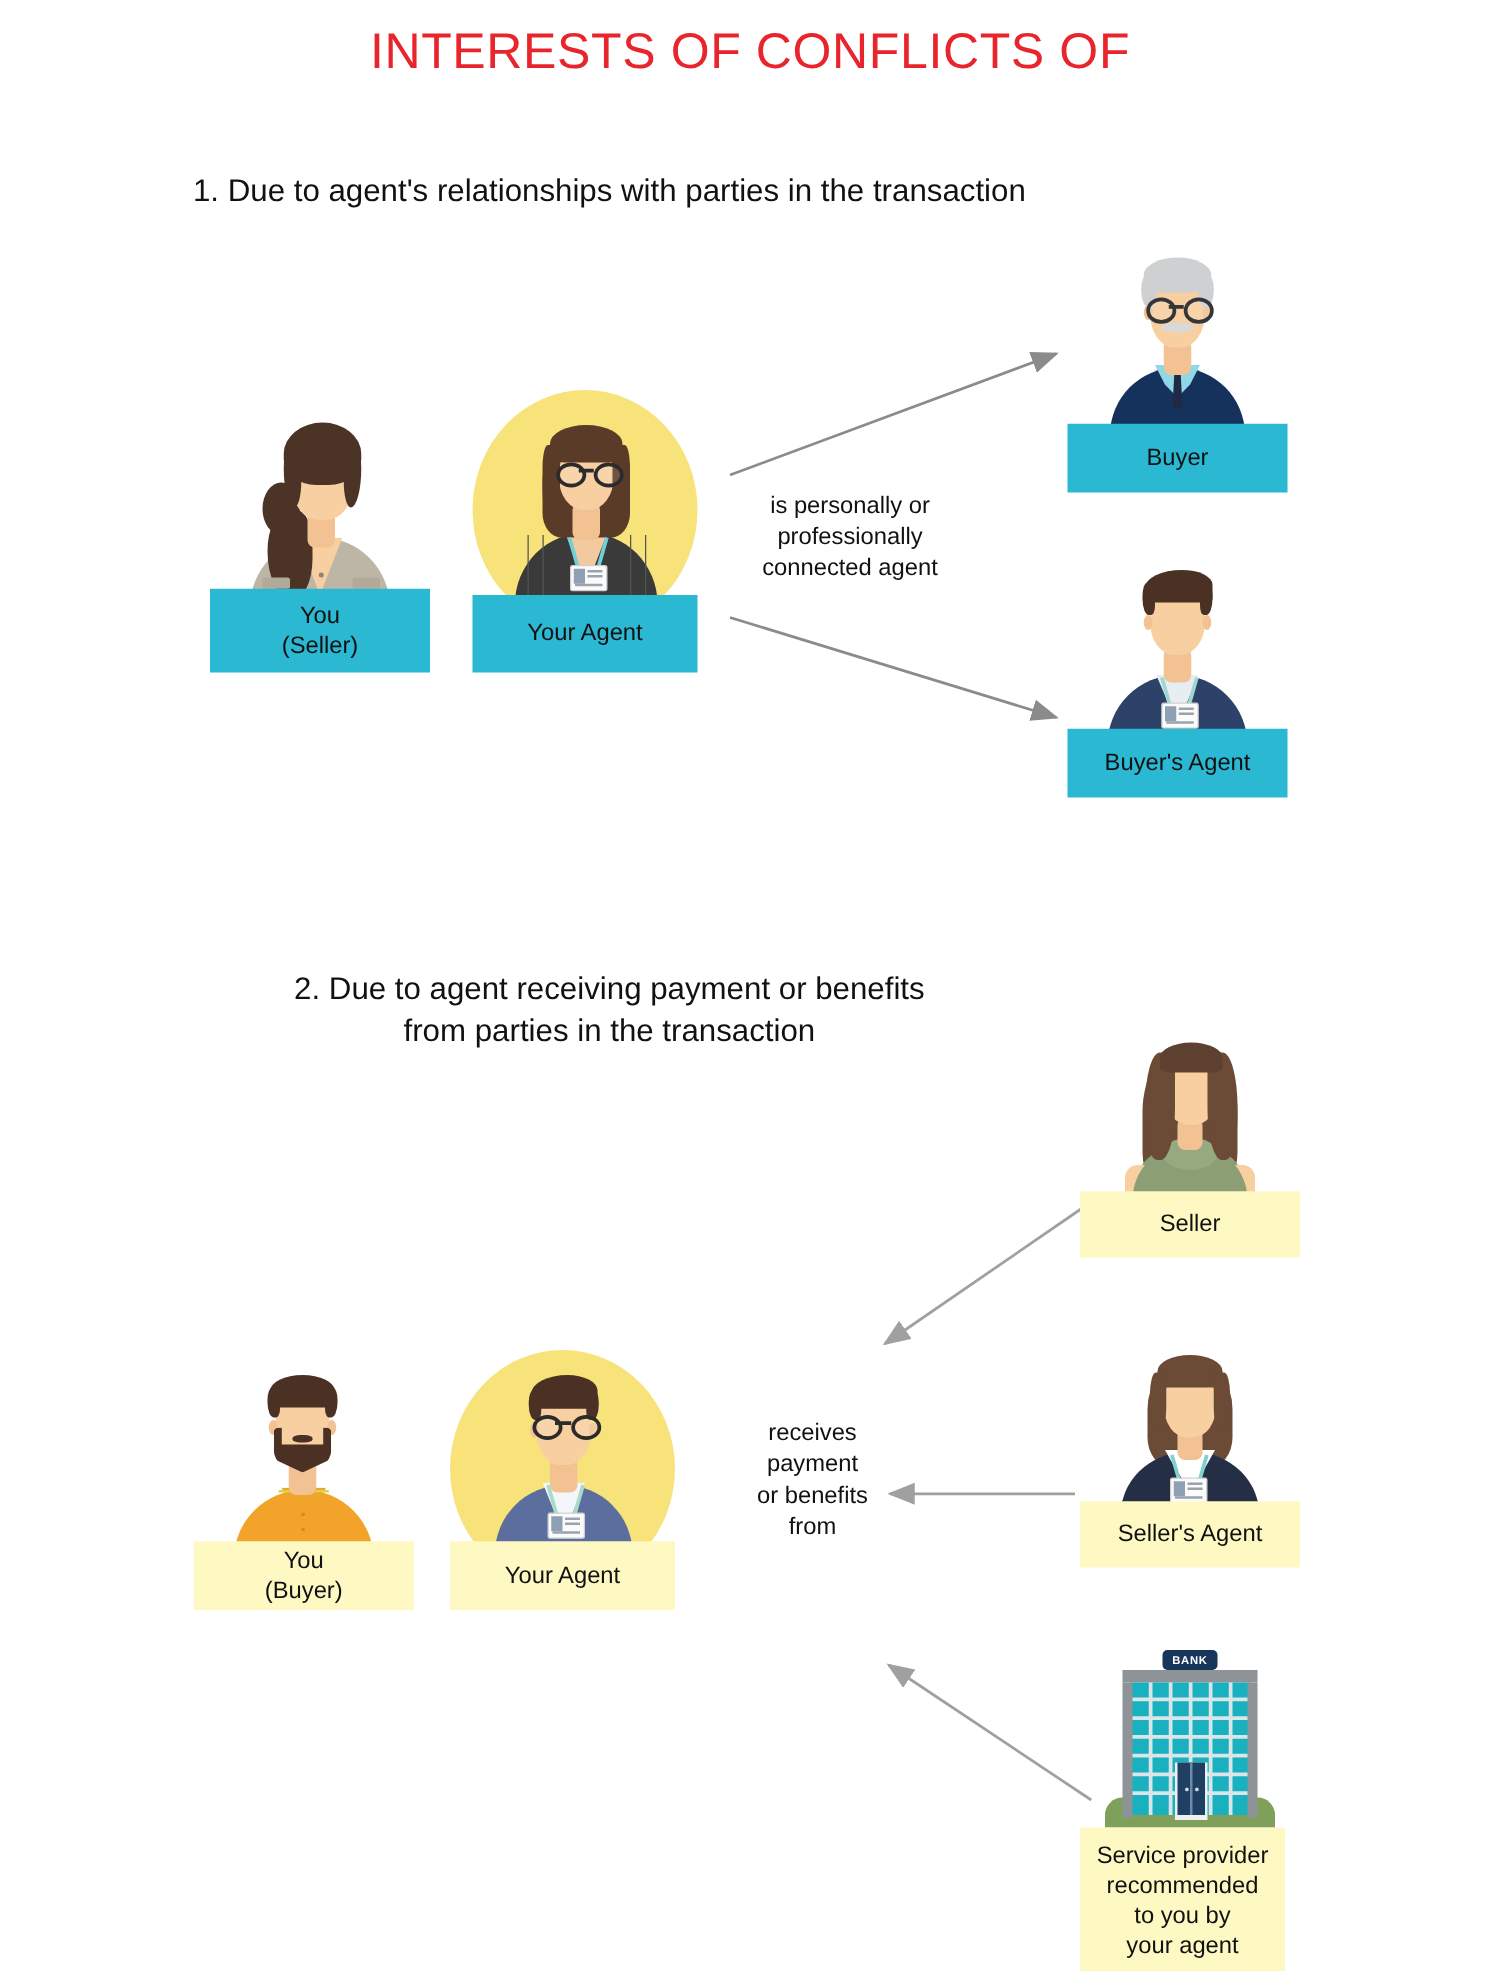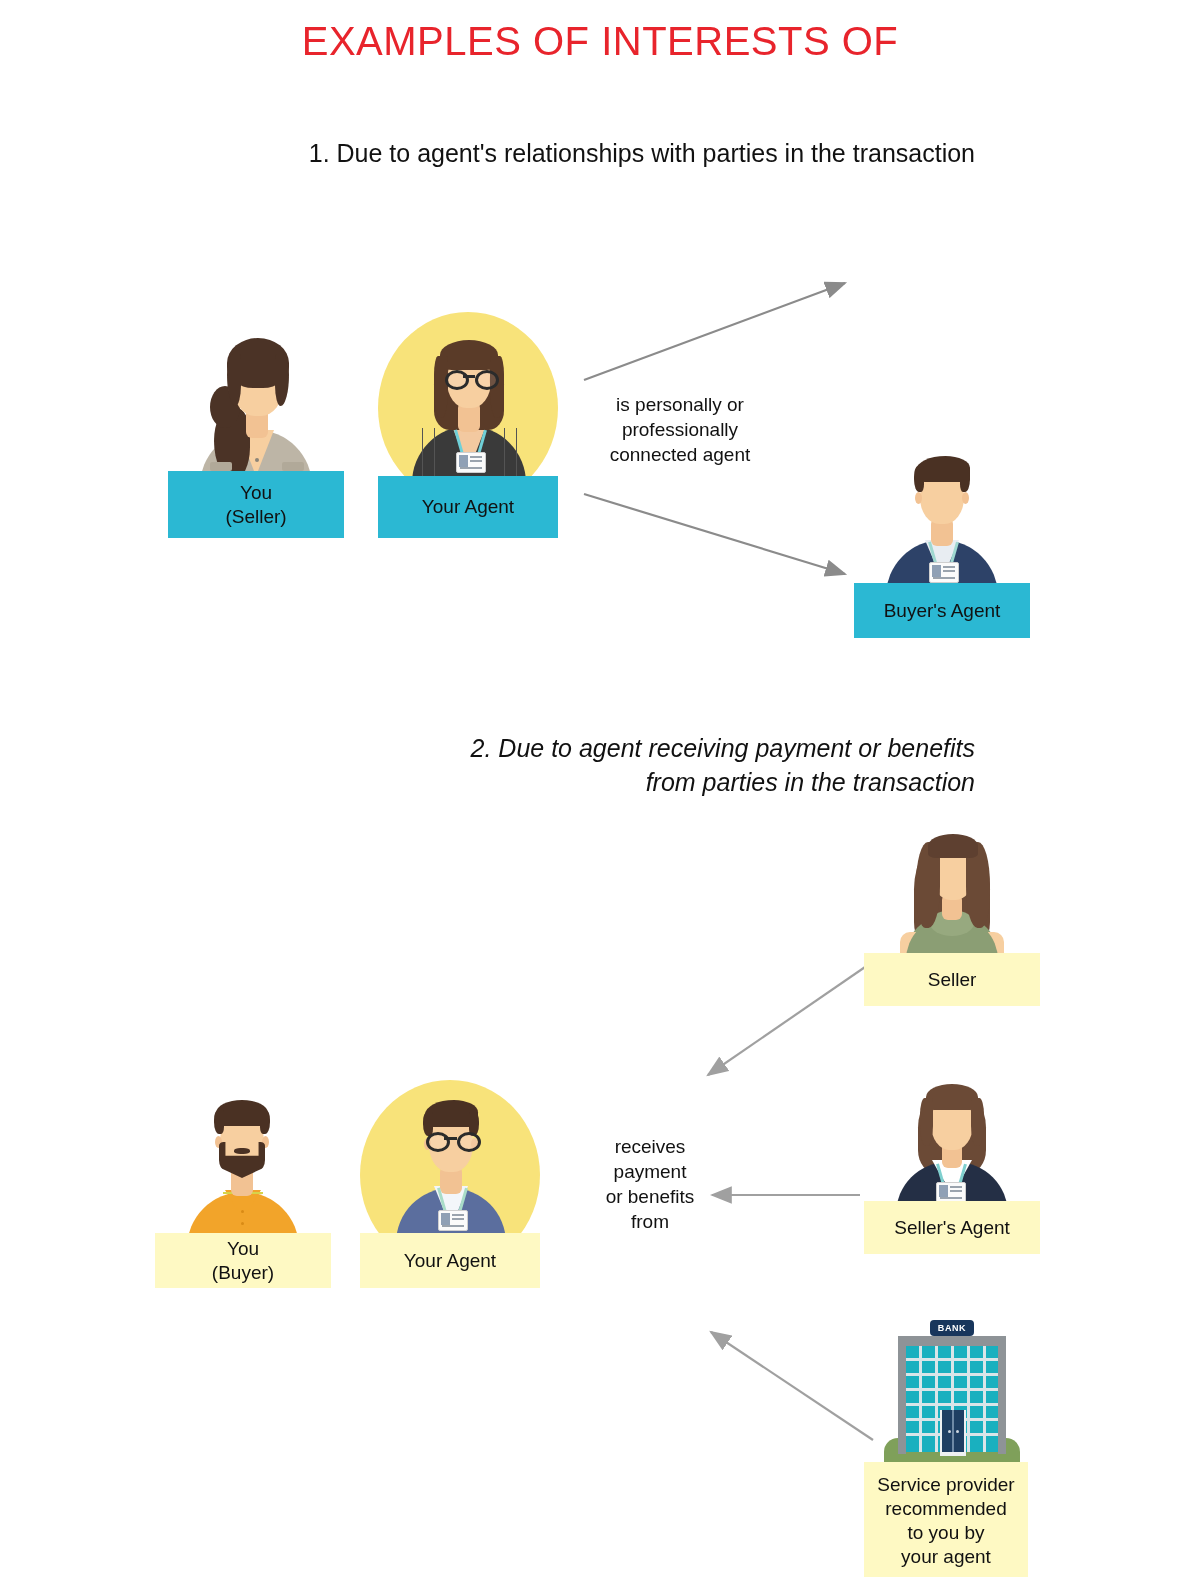--- a/index.html
+++ b/index.html
@@ -11,26 +11,26 @@
   .stage{position:absolute;inset:0;}
 
   
   .title{
     position:absolute;left:0;top:18px;width:1200px;text-align:center;
     color:#e8242c;font-size:40px;line-height:47px;letter-spacing:.5px;
     font-weight:400;
   }
   .title span{display:block;}
   .section-head{
-    position:absolute;width:975px;text-align:right;
+    position:absolute;width:975px;text-align:center;
     font-size:25px;line-height:34px;color:#111;font-weight:400;
   }
   .section-head span{display:block;}
   #sec1-head{top:136px;}
-  #sec2-head{top:731px;font-style:italic;}
+  #sec2-head{top:774px;}
 
   
   .conn-text{
     position:absolute;text-align:center;font-size:19px;line-height:25px;color:#111;
   }
   .conn-text span{display:block;}
 
   
   .fig{position:absolute;}
   .label{
@@ -67,21 +67,21 @@
 
   
   .bank{position:absolute;}
 </style>
 </head>
 <body>
 
 <div class="stage">
 
   <div class="title">
-    <span>EXAMPLES OF INTERESTS OF</span>
+    <span>INTERESTS OF CONFLICTS OF</span>
   </div>
 
   <div class="section-head" id="sec1-head">
     <span>1. Due to agent's relationships with parties in the transaction</span>
   </div>
 
   <svg class="arrow-svg" style="left:560px;top:260px;width:320px;height:320px" viewBox="0 0 320 320">
     <defs>
       <marker id="ah1" markerWidth="10" markerHeight="8" refX="9" refY="4" orient="auto">
         <path d="M0,0 L10,4 L0,8 z" fill="#8b8b8b"></path>
@@ -171,20 +171,49 @@
         <div class="l1" style="left:13px;top:3px;width:12px;"></div>
         <div class="l2" style="left:13px;top:7px;width:12px;"></div>
         <div class="l3" style="left:3px;top:14px;width:22px;height:2px;"></div>
       </div>
     </div>
     <div class="label cyan" style="left:0;top:164px;width:180px;height:62px">
       <span>Your Agent</span>
     </div>
   </div>
 
+  <div class="fig" style="left:854px;top:200px;width:176px;height:194px">
+    <div class="av" style="left:30px;top:0;width:116px;height:148px">
+      <div class="body" style="left:4px;top:94px;width:108px;height:56px;background:#15325c;"></div>
+
+      <div class="collar" style="left:40px;top:92px;width:36px;height:26px;background:#8fd8e8;clip-path:polygon(0 0,100% 0,78% 60%,50% 100%,22% 60%);"></div>
+      <div class="tie" style="left:54px;top:96px;width:8px;height:30px;clip-path:polygon(20% 0,80% 0,100% 100%,0 100%);"></div>
+
+      <div class="neck" style="left:47px;top:72px;width:22px;height:28px;"></div>
+
+      <div class="head" style="left:36px;top:16px;width:44px;height:62px;"></div>
+      <div class="ear" style="left:31px;top:44px;width:7px;height:12px;"></div>
+      <div class="ear" style="left:78px;top:44px;width:7px;height:12px;"></div>
+
+      <div class="hair" style="left:31px;top:6px;width:54px;height:28px;background:#cfd0d2;border-radius:52% 52% 20% 20%;"></div>
+      <div class="hair" style="left:29px;top:20px;width:12px;height:26px;background:#cfd0d2;border-radius:40% 10% 40% 50%;"></div>
+      <div class="hair" style="left:75px;top:20px;width:12px;height:26px;background:#cfd0d2;border-radius:10% 40% 50% 40%;"></div>
+
+      <div class="glasses">
+        <div class="lens" style="left:33px;top:38px;width:18px;height:15px;border-color:#34363a;"></div>
+        <div class="lens" style="left:63px;top:38px;width:18px;height:15px;border-color:#34363a;"></div>
+        <div class="bridge" style="left:51px;top:44px;width:12px;background:#34363a;"></div>
+      </div>
+
+      <div class="stache" style="left:45px;top:58px;width:26px;height:8px;"></div>
+    </div>
+    <div class="label cyan" style="left:0;top:139px;width:176px;height:55px">
+      <span>Buyer</span>
+    </div>
+  </div>
 
   <div class="fig" style="left:854px;top:452px;width:176px;height:186px">
     <div class="av" style="left:30px;top:0;width:116px;height:140px">
       <div class="body" style="left:2px;top:88px;width:112px;height:56px;background:#2d4268;"></div>
       <div class="collar" style="left:41px;top:88px;width:34px;height:40px;background:#e8edf2;clip-path:polygon(50% 100%,0 0,100% 0);"></div>
       <div class="neck" style="left:47px;top:66px;width:22px;height:28px;"></div>
       <div class="head" style="left:36px;top:12px;width:44px;height:60px;"></div>
       <div class="ear" style="left:31px;top:40px;width:7px;height:12px;"></div>
       <div class="ear" style="left:78px;top:40px;width:7px;height:12px;"></div>
 

